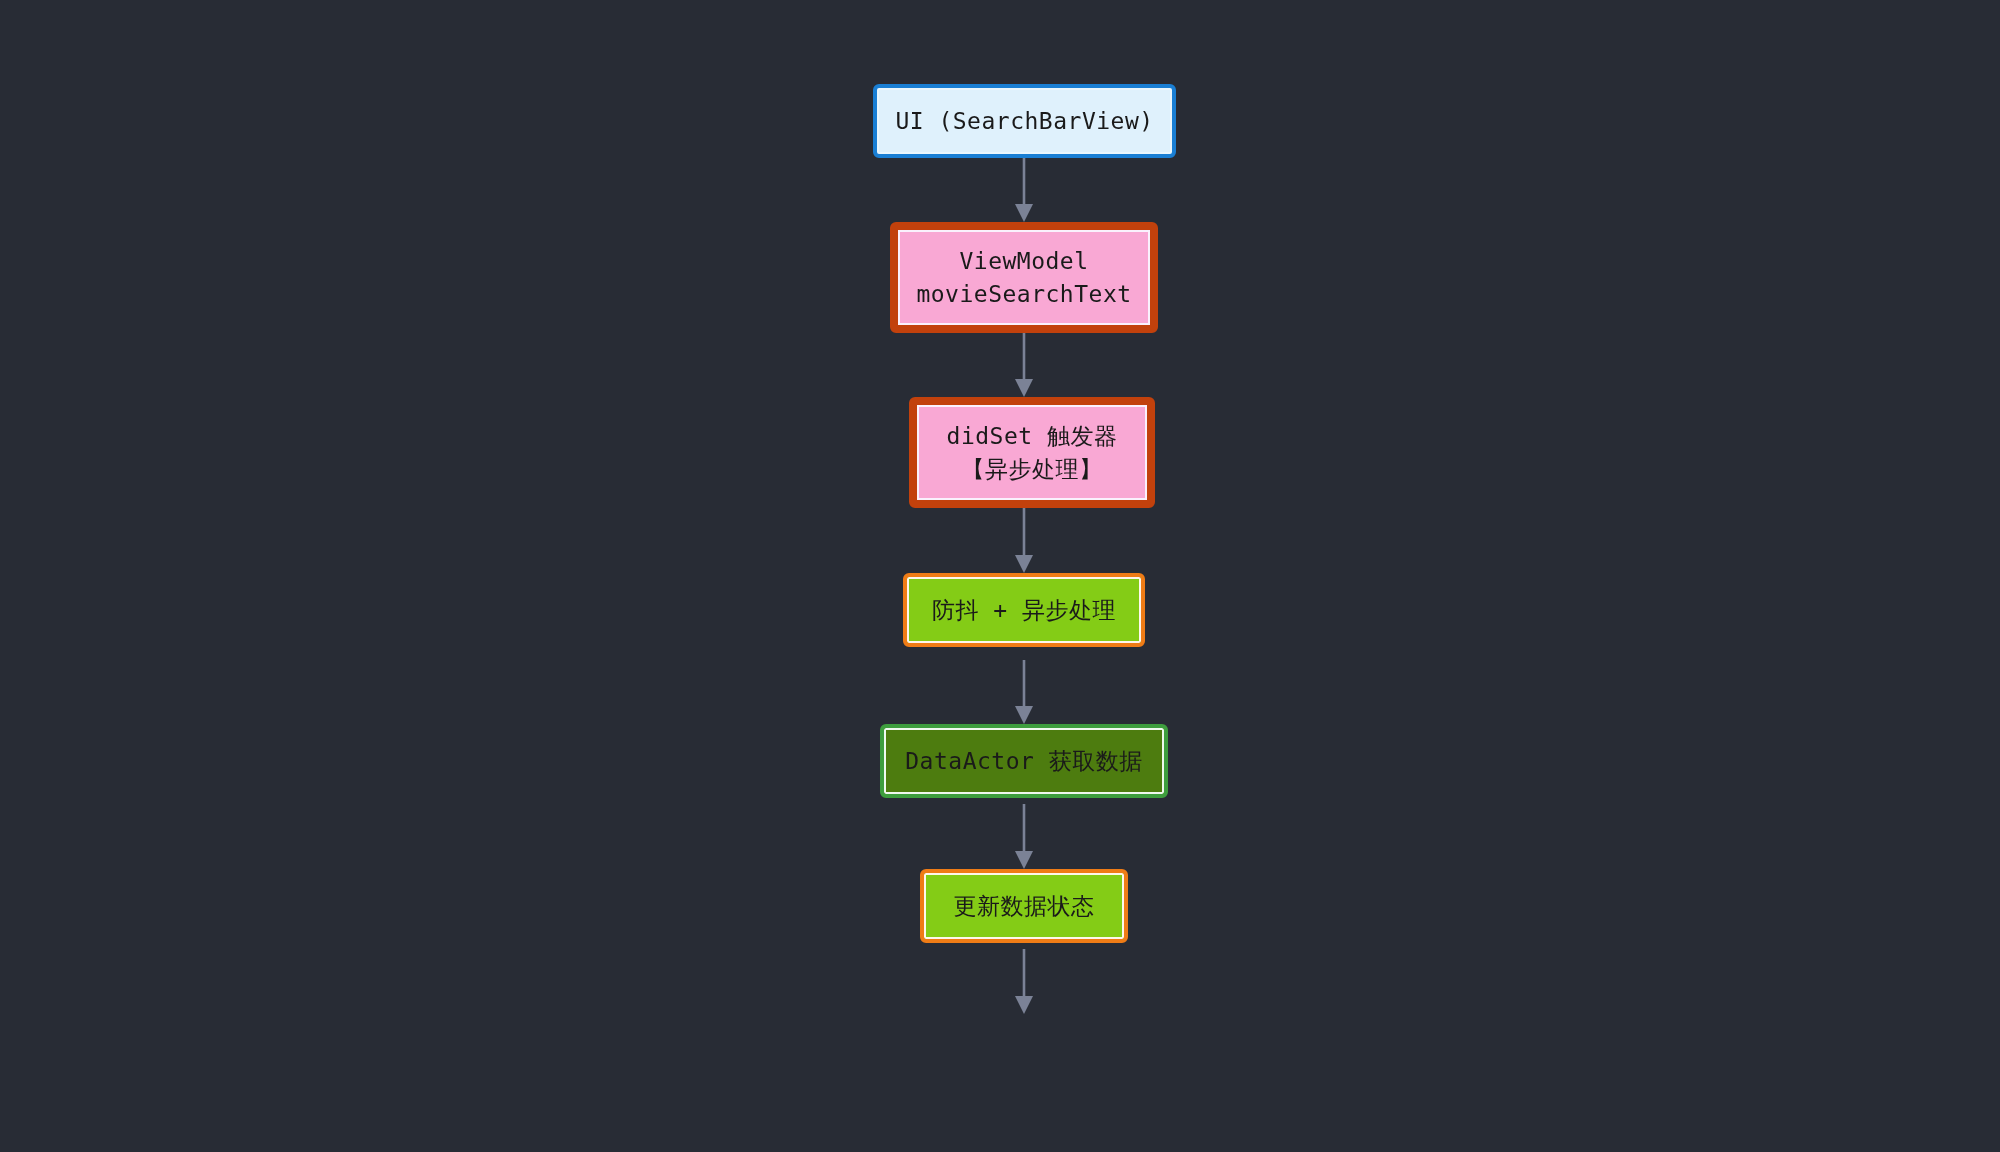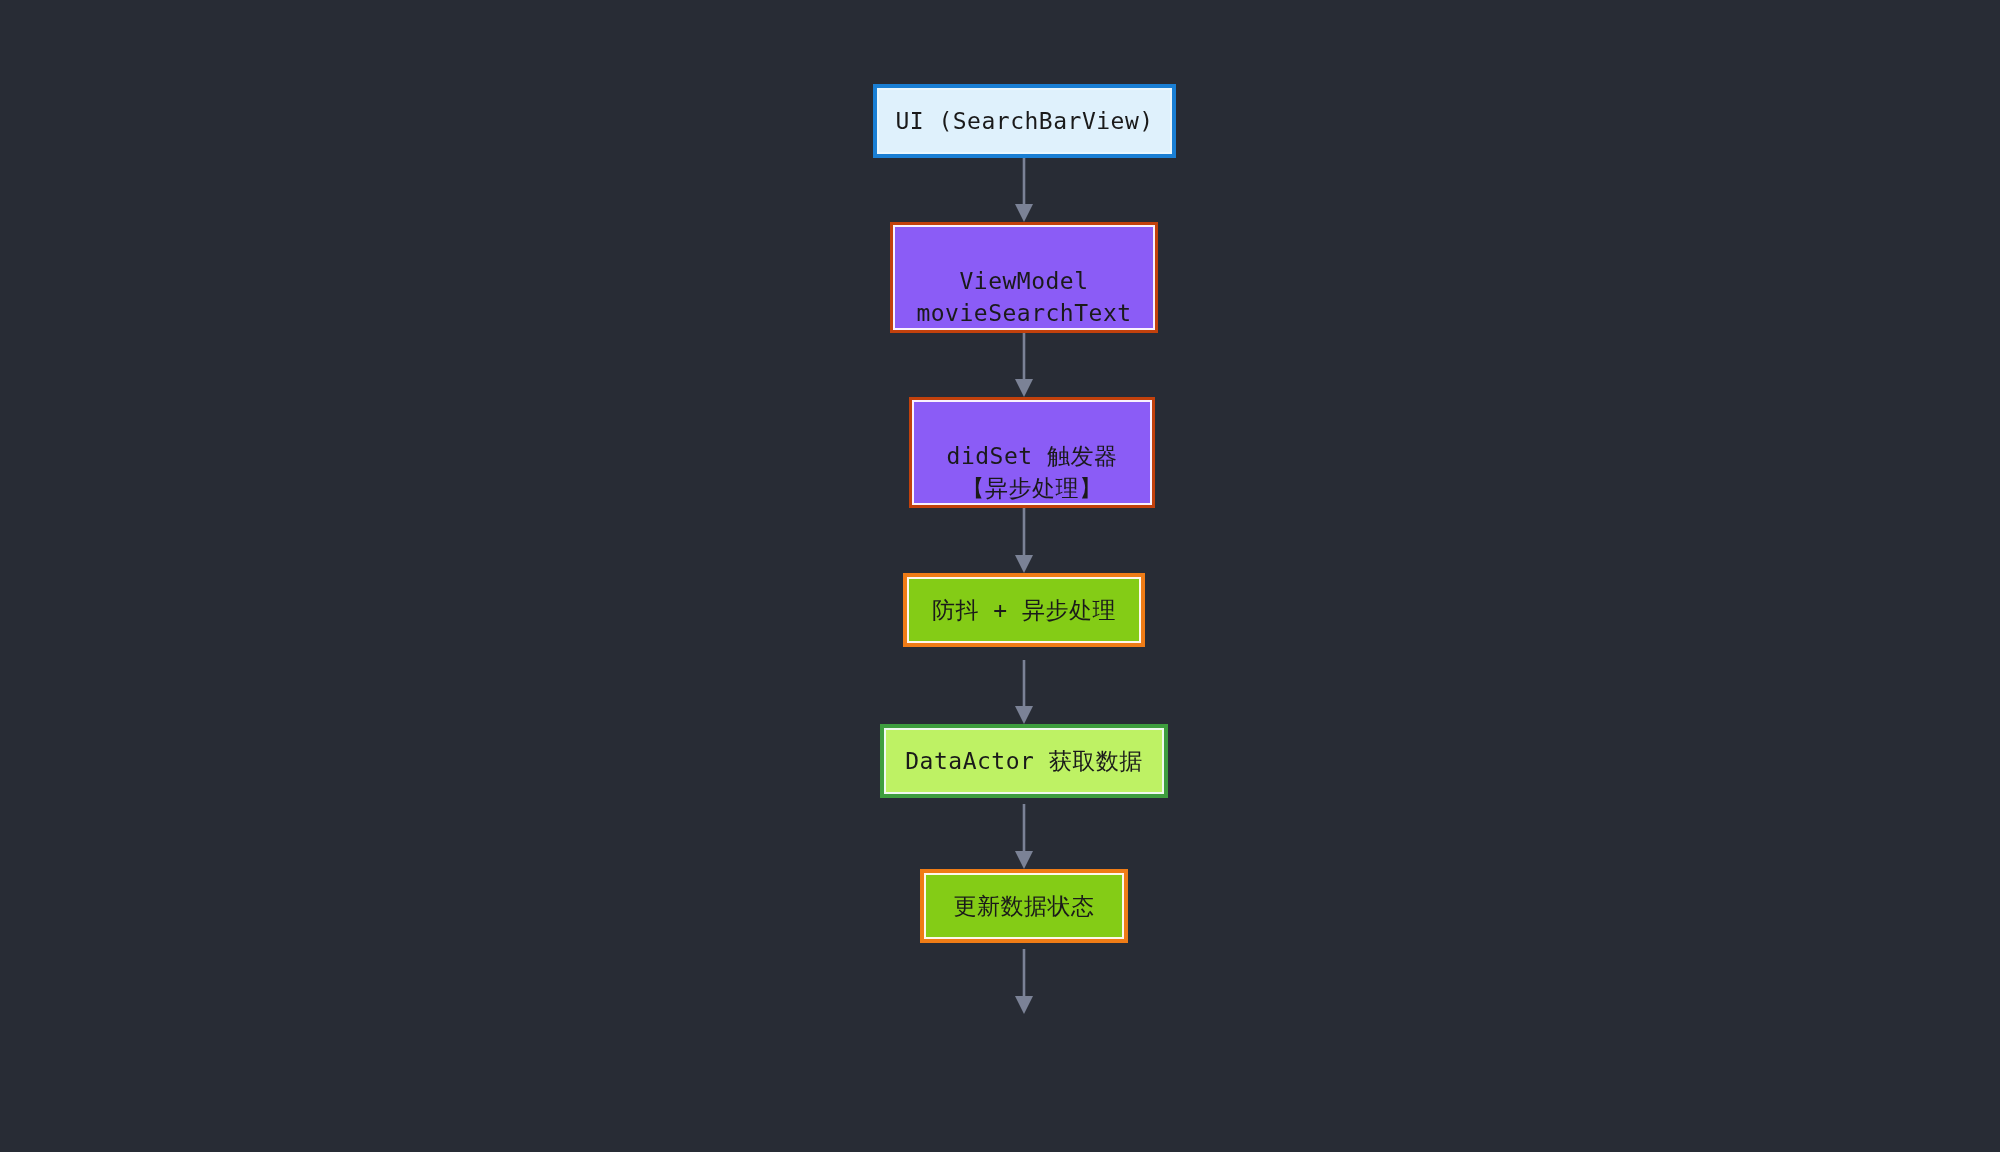--- a/index.html
+++ b/index.html
@@ -27,44 +27,44 @@
     flex-direction: column;
     align-items: center;
     justify-content: center;
     text-align: center;
     color: #1a1a1a;
     font-size: 23px;
     line-height: 1.42;
     letter-spacing: 0.5px;
     font-family: "DejaVu Sans Mono", "Liberation Mono", monospace;
     white-space: pre;
+    border-radius: 6px;
   }
   .node .line {
     display: block;
   }
 
   
   .node.blue {
     background: #dff1fc;
     border: 4px solid #1a7fd4;
     box-shadow: inset 0 0 0 2px #eaf7fe;
   }
   .node.purple {
-    background: #8b5cf6;
-    border: 3px solid #c2410c;
+    background: #f9a8d4;
+    border: 8px solid #c2410c;
     box-shadow: inset 0 0 0 2px #faf1fd;
-    justify-content: flex-end;
   }
   .node.orange {
     background: #84cc16;
     border: 4px solid #ef7c16;
     box-shadow: inset 0 0 0 2px #fef7ec;
   }
   .node.green {
-    background: #bef264;
+    background: #4d7c0f;
     border: 4px solid #3e9e3e;
     box-shadow: inset 0 0 0 2px #f0f9ef;
   }
 
   
   .edge {
     position: absolute;
     left: 0;
     top: 0;
     pointer-events: none;

